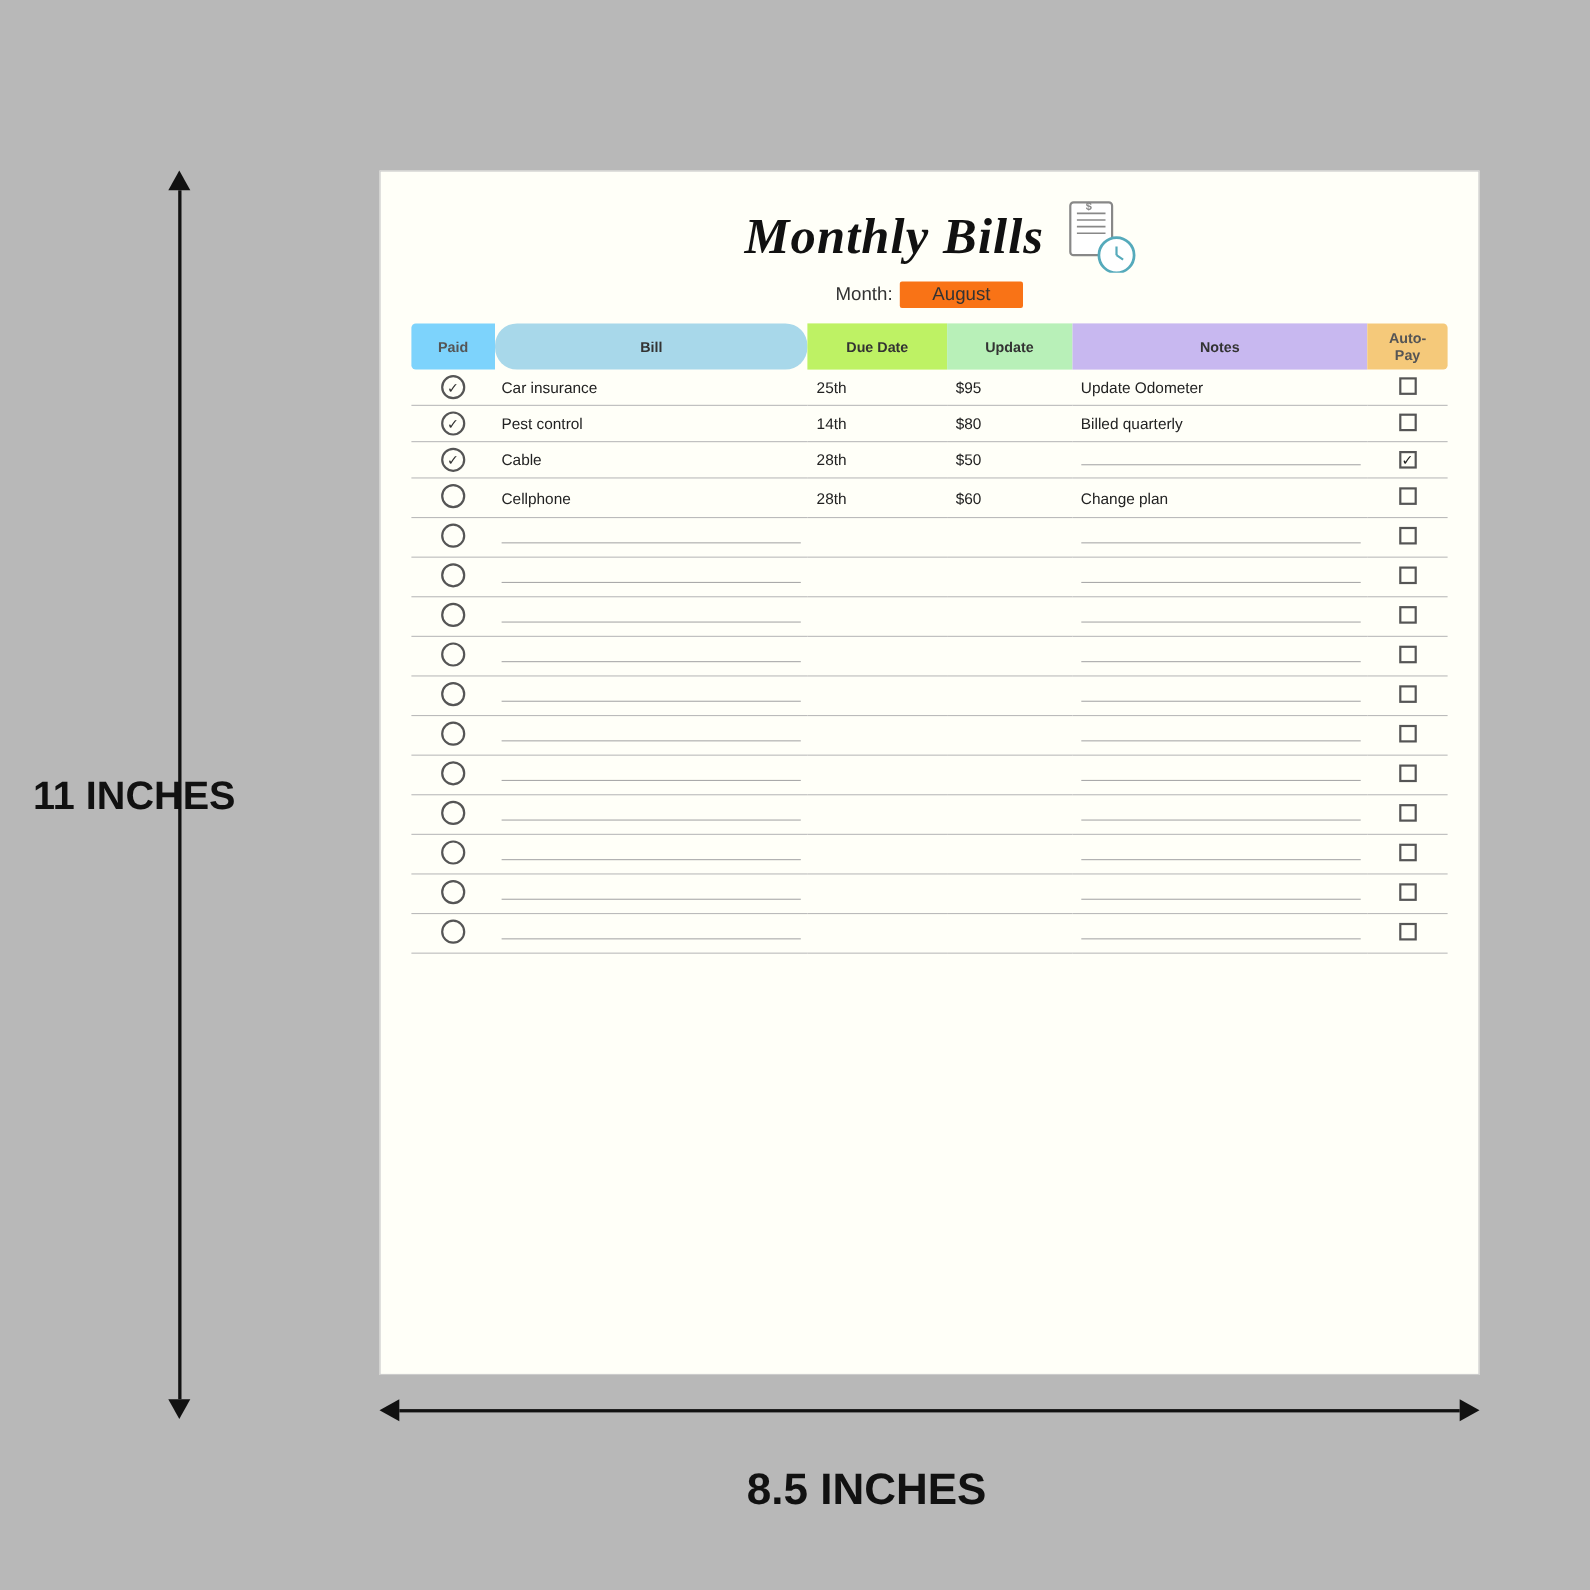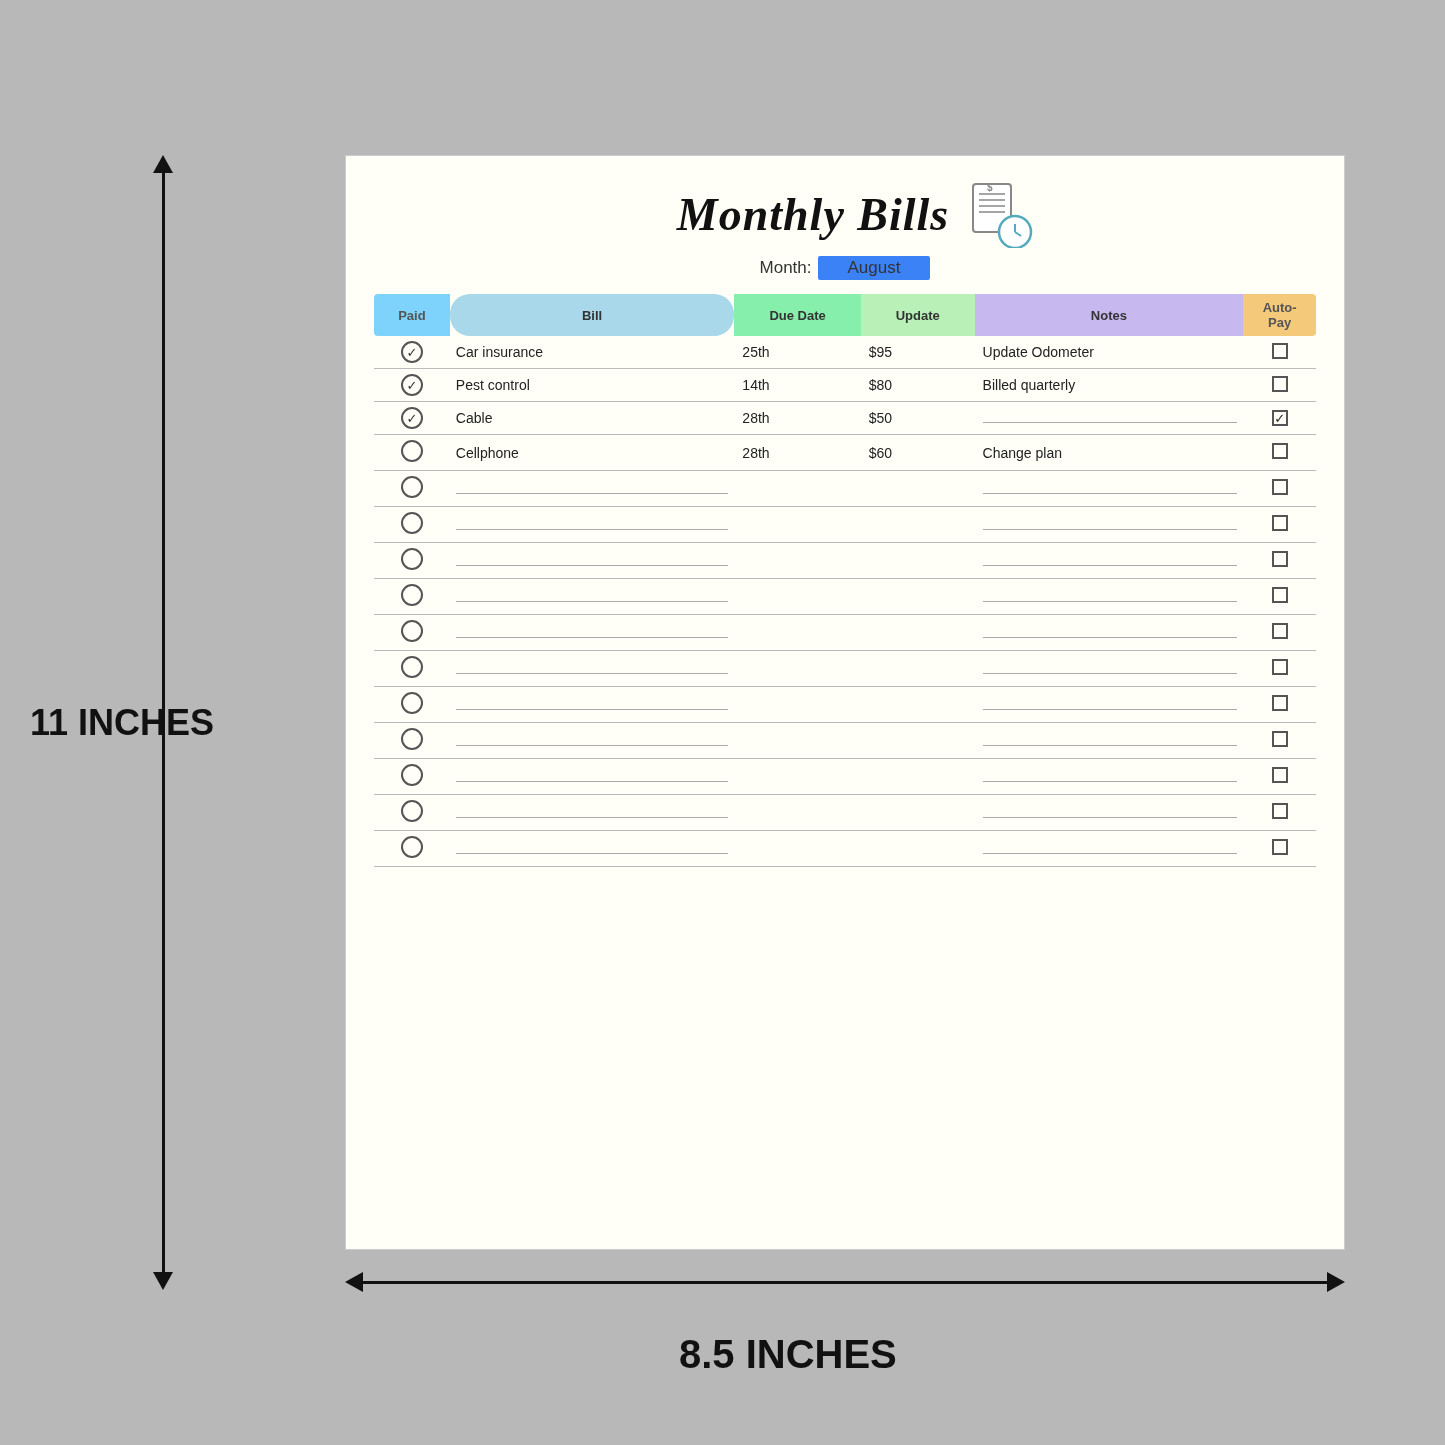--- a/index.html
+++ b/index.html
@@ -159,21 +159,21 @@
     .month-row {
       font-size: 17px;
       color: #333;
       margin-bottom: 14px;
       display: flex;
       align-items: center;
       gap: 6px;
     }
 
     .month-value {
-      background: #3b82f6;
+      background: #f97316;
       padding: 2px 30px;
       border-radius: 2px;
       color: #333;
       font-size: 17px;
     }
 
     
     .bills-table {
       width: 100%;
       border-collapse: collapse;
@@ -196,21 +196,21 @@
     }
 
     .th-bill {
       background: #a8d8ea;
       color: #333;
       width: 180px;
       border-radius: 20px;
     }
 
     .th-duedate {
-      background: #86efac;
+      background: #bef264;
       color: #333;
       width: 80px;
     }
 
     .th-amount {
       background: #b8f0b8;
       color: #333;
       width: 72px;
     }
 

